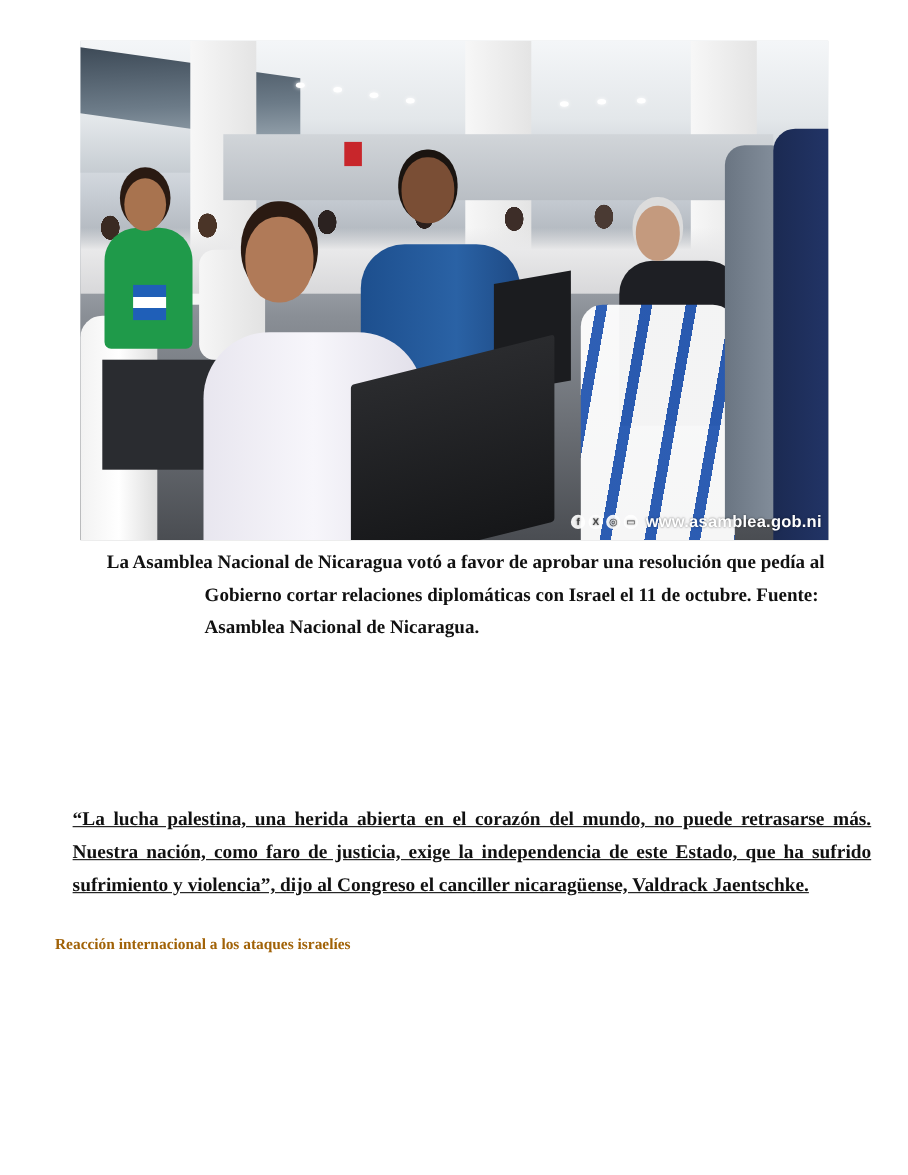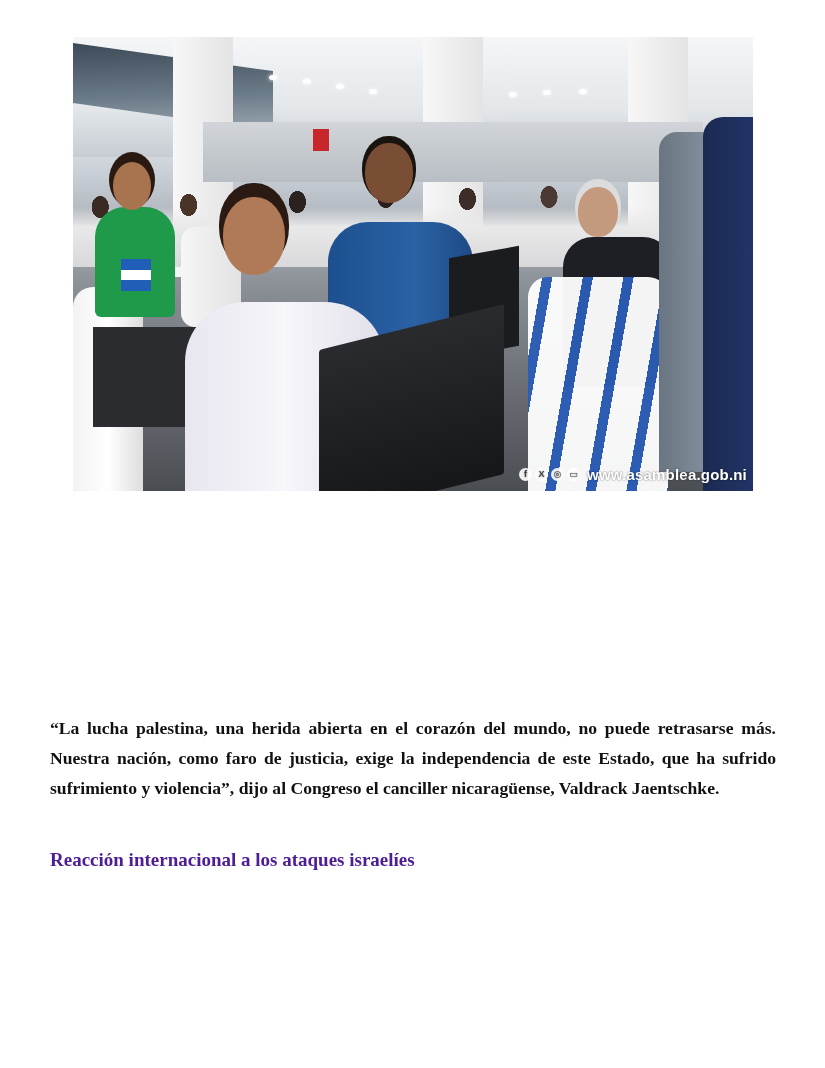--- a/index.html
+++ b/index.html
@@ -200,24 +200,24 @@
       font-size: 17.6px;
       text-align: justify;
       color: #111;
     }
     .para.p1 { top: 609px; width: 726px; line-height: 30px; }
     .para.p2 { top: 713px; width: 726px; line-height: 30px; }
     .heading {
       position: absolute;
       left: 50px; top: 848px;
       font-weight: bold;
-      font-size: 19px;
+      font-size: 14px;
       line-height: 24px;
       white-space: nowrap;
-      color: #4c1d95;
+      color: #a16207;
     }
     .para.p3 { top: 893px; width: 747px; line-height: 25px; }
     .para.p4 { top: 960px; width: 726px; line-height: 30px; }
   </style>
 </head>
 <body>
 
 <div class="page">
 
   <div class="photo" title="Legisladores de pie en la Asamblea Nacional de Nicaragua con banderas nicaragüenses">
@@ -256,19 +256,24 @@
 
     <div class="watermark">
       <span class="social-icon">f</span>
       <span class="social-icon">X</span>
       <span class="social-icon">◎</span>
       <span class="social-icon">▭</span>
       <span class="site-url">www.asamblea.gob.ni</span>
     </div>
   </div>
 
-
-  <p class="para p2" style="margin:0;">“La lucha palestina, una herida abierta en el corazón del mundo, no puede retrasarse más. Nuestra nación, como faro de justicia, exige la independencia de este Estado, que ha sufrido sufrimiento y violencia”, dijo al Congreso el canciller nicaragüense, Valdrack Jaentschke.</p>
+  <div class="caption">
+    <span class="cap-line">La Asamblea Nacional de Nicaragua votó a favor de aprobar una resolución que pedía al</span>
+    <span class="cap-line indent">Gobierno cortar relaciones diplomáticas con Israel el 11 de octubre. Fuente:</span>
+    <span class="cap-line indent">Asamblea Nacional de Nicaragua.</span>
+  </div>
+
+  <p class="para p2" style="margin:16px;text-decoration:underline;">“La lucha palestina, una herida abierta en el corazón del mundo, no puede retrasarse más. Nuestra nación, como faro de justicia, exige la independencia de este Estado, que ha sufrido sufrimiento y violencia”, dijo al Congreso el canciller nicaragüense, Valdrack Jaentschke.</p>
 
   <h3 class="heading" style="margin:0;">Reacción internacional a los ataques israelíes</h3>
 
 
 </div>
 
 </body></html>

